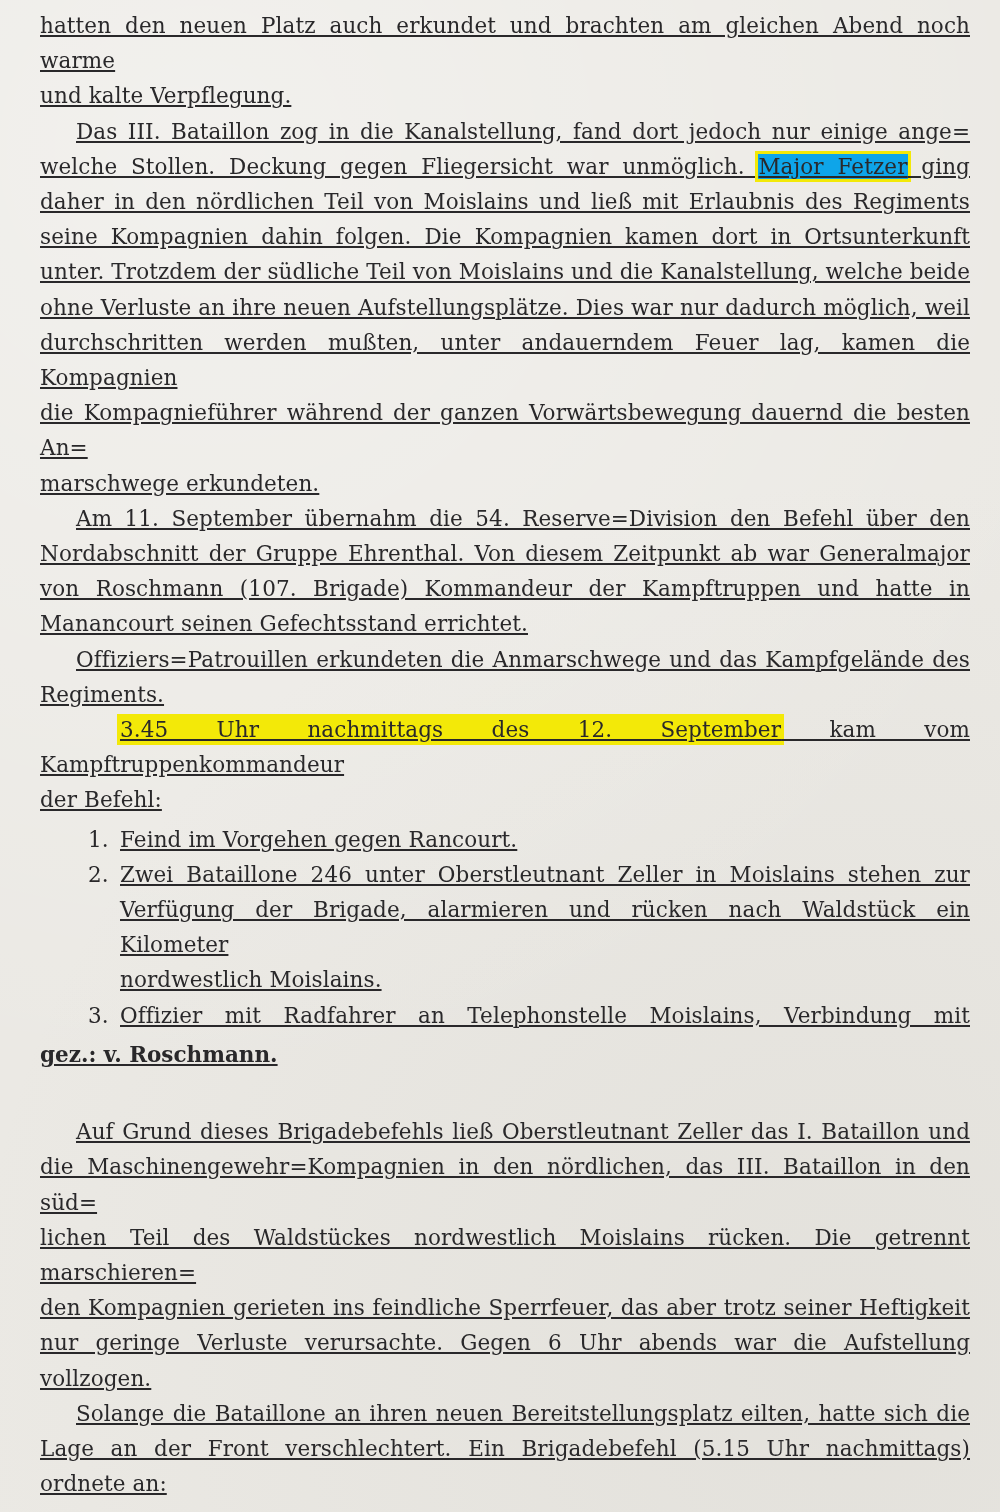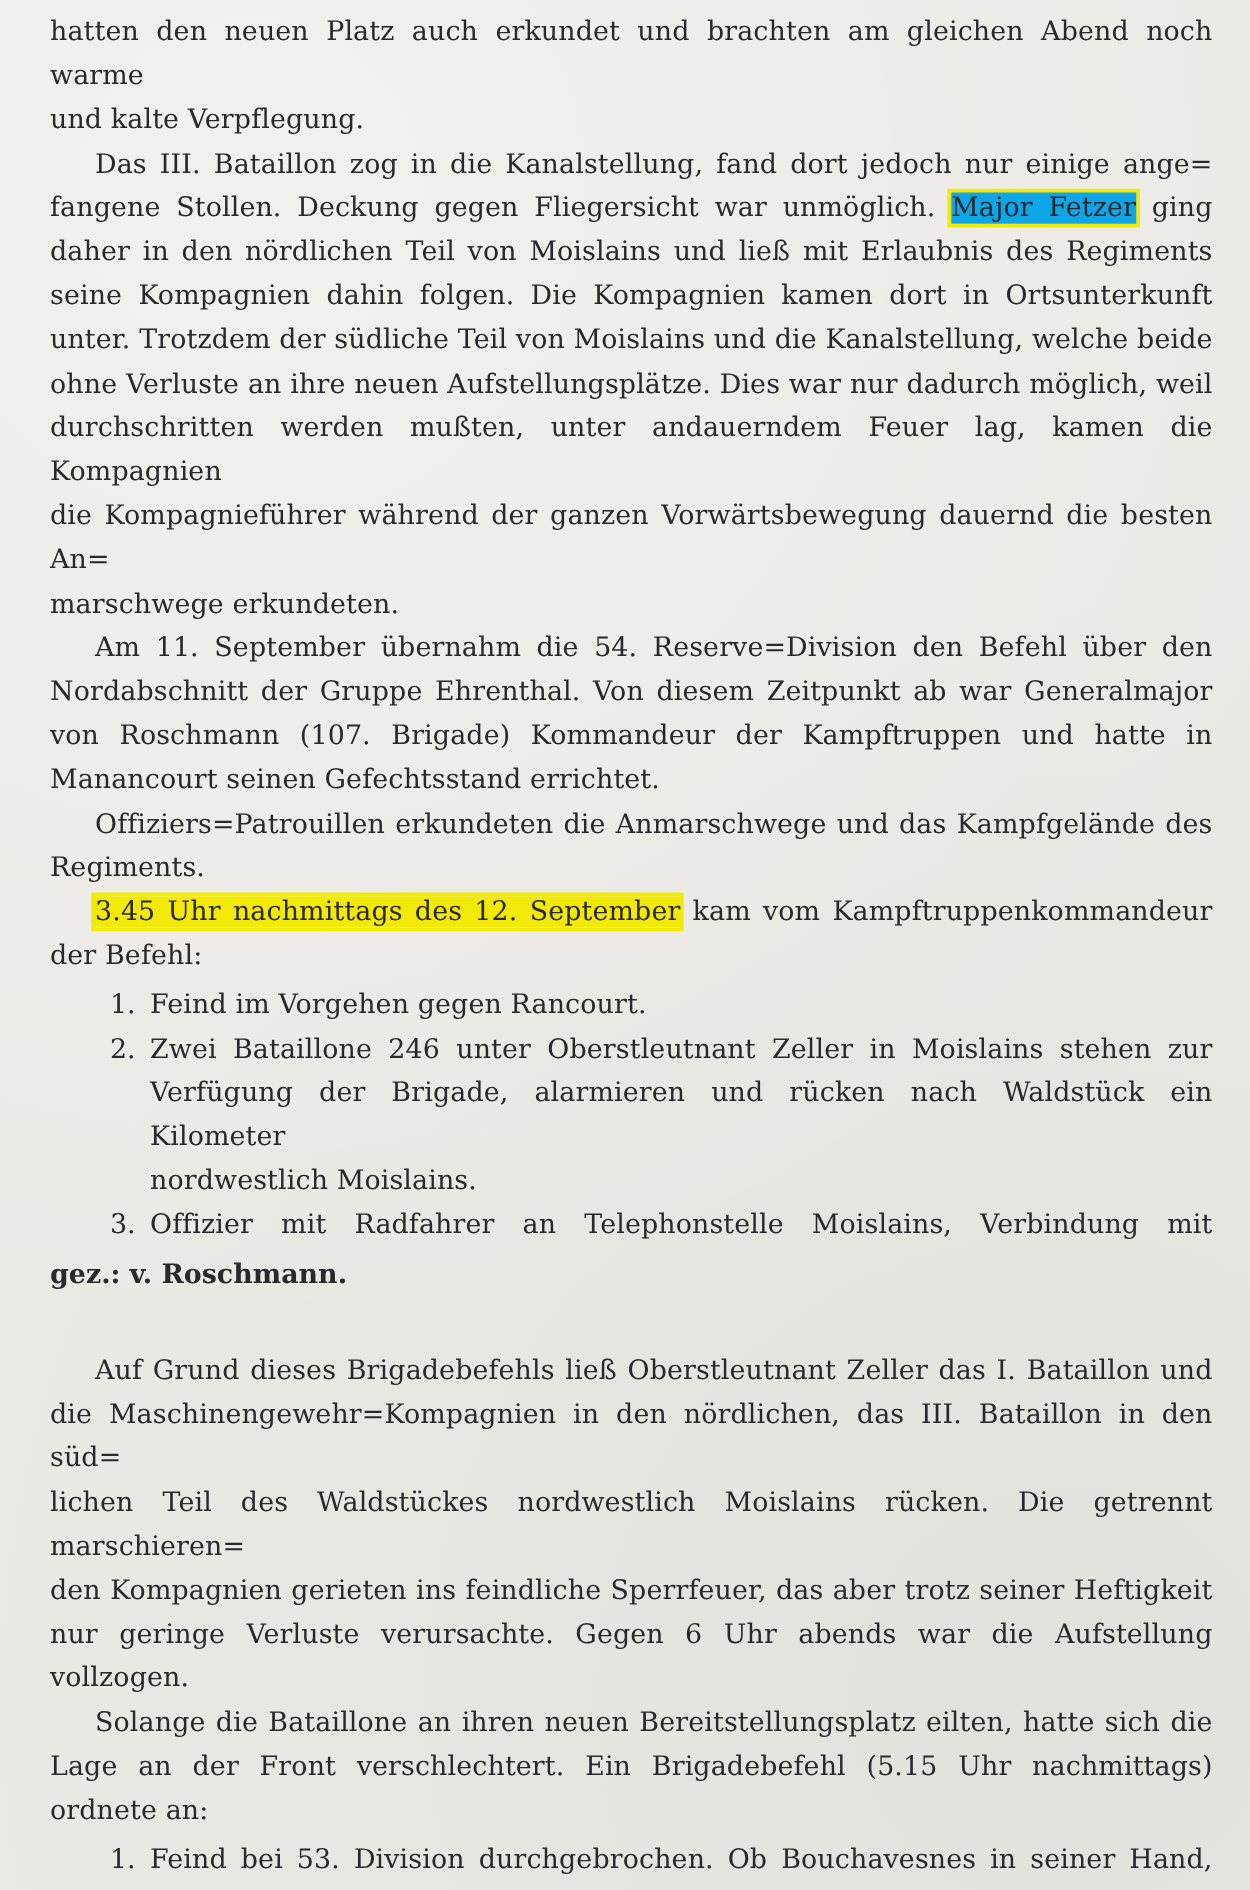--- a/index.html
+++ b/index.html
@@ -15,20 +15,21 @@
       radial-gradient(circle at 85% 90%, rgba(190,188,180,0.18), rgba(190,188,180,0) 55%),
       #ebe9e4;
     font-family: "DejaVu Serif", "Liberation Serif", serif;
     color: #29282a;
   }
   .page {
     box-sizing: border-box;
     width: 1000px;
     height: 1512px;
     padding: 8px 30px 0 40px;
+    text-decoration: underline;
   }
   .para { margin: 0; }
   .line {
     font-size: 21.5px;
     line-height: 35.2px;
     text-align: justify;
     text-align-last: justify;
     white-space: normal;
     letter-spacing: 0.1px;
   }
@@ -63,41 +64,41 @@
 </head>
 <body style="color: rgb(41, 40, 42);">
 
 <div class="page">
     <div class="para">
       <div class="line"><span>hatten den neuen Platz auch erkundet und brachten am gleichen Abend noch warme</span></div>
       <div class="line last"><span>und kalte Verpflegung.</span></div>
     </div>
     <div class="para">
       <div class="line indent"><span>Das III. Bataillon zog in die Kanalstellung, fand dort jedoch nur einige ange=</span></div>
-      <div class="line"><span>fangene Stollen. Deckung gegen Fliegersicht war unmöglich. </span><span class="hl" style="background: #0ea5e9; box-shadow: rgb(243, 233, 8) 0px 0px 0px 3px;">Major Fetzer</span><span> ging</span></div>
+      <div class="line"><span>welche Stollen. Deckung gegen Fliegersicht war unmöglich. </span><span class="hl" style="background: #0ea5e9; box-shadow: rgb(243, 233, 8) 0px 0px 0px 3px;">Major Fetzer</span><span> ging</span></div>
       <div class="line"><span>daher in den nördlichen Teil von Moislains und ließ mit Erlaubnis des Regiments</span></div>
       <div class="line"><span>seine Kompagnien dahin folgen. Die Kompagnien kamen dort in Ortsunterkunft</span></div>
       <div class="line"><span>unter. Trotzdem der südliche Teil von Moislains und die Kanalstellung, welche beide</span></div>
       <div class="line"><span>ohne Verluste an ihre neuen Aufstellungsplätze. Dies war nur dadurch möglich, weil</span></div>
       <div class="line"><span>durchschritten werden mußten, unter andauerndem Feuer lag, kamen die Kompagnien</span></div>
       <div class="line"><span>die Kompagnieführer während der ganzen Vorwärtsbewegung dauernd die besten An=</span></div>
       <div class="line last"><span>marschwege erkundeten.</span></div>
     </div>
     <div class="para">
       <div class="line indent"><span>Am 11. September übernahm die 54. Reserve=Division den Befehl über den</span></div>
       <div class="line"><span>Nordabschnitt der Gruppe Ehrenthal. Von diesem Zeitpunkt ab war Generalmajor</span></div>
       <div class="line"><span>von Roschmann (107. Brigade) Kommandeur der Kampftruppen und hatte in</span></div>
       <div class="line last"><span>Manancourt seinen Gefechtsstand errichtet.</span></div>
     </div>
     <div class="para">
       <div class="line indent"><span>Offiziers=Patrouillen erkundeten die Anmarschwege und das Kampfgelände des</span></div>
       <div class="line last"><span>Regiments.</span></div>
     </div>
     <div class="para">
-      <div class="line indent"><span class="hl" style="background: rgb(243, 233, 8); box-shadow: rgb(243, 233, 8) 0px 0px 0px 3px;">3.45 Uhr nachmittags des 12. September</span><span> kam vom Kampftruppenkommandeur</span></div>
+      <div class="line indent"><span class="hl" style="background: rgb(243, 233, 8); box-shadow: rgb(243, 233, 8) 0px 0px 0px 3px; margin-left: 44px;">3.45 Uhr nachmittags des 12. September</span><span> kam vom Kampftruppenkommandeur</span></div>
       <div class="line last"><span>der Befehl:</span></div>
     </div>
     <div class="list">
       <div class="item">
         <span class="num">1.</span>
         <div class="line last"><span>Feind im Vorgehen gegen Rancourt.</span></div>
       </div>
       <div class="item">
         <span class="num">2.</span>
         <div class="line"><span>Zwei Bataillone 246 unter Oberstleutnant Zeller in Moislains stehen zur</span></div>

